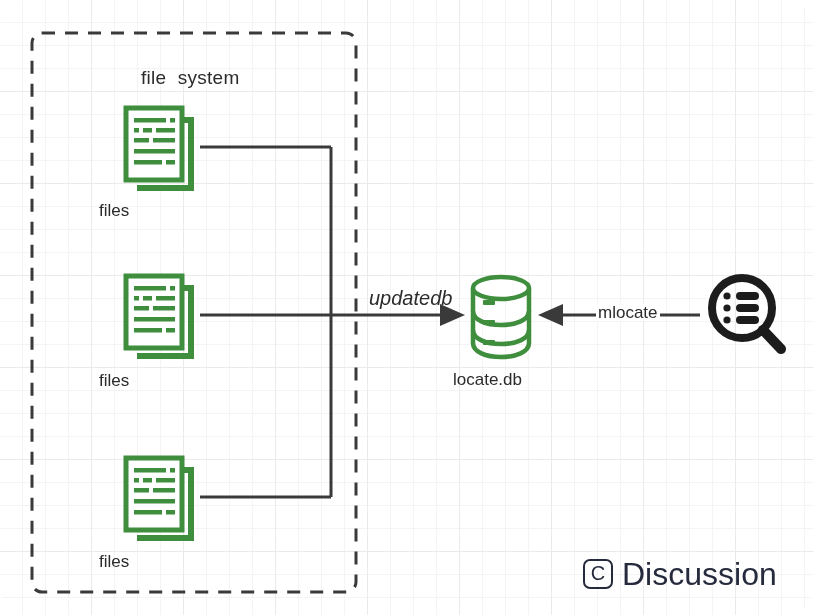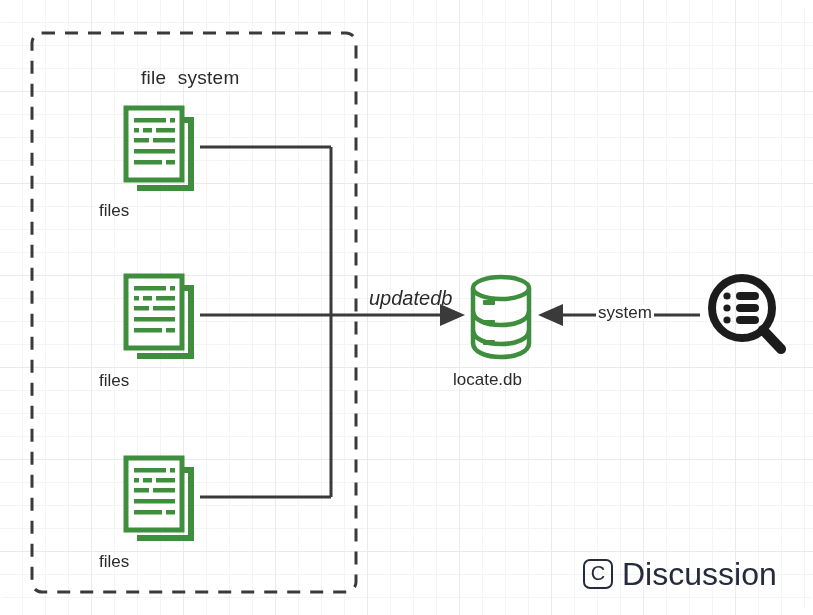--- a/index.html
+++ b/index.html
@@ -207,21 +207,21 @@
 
   <div class="lbl lbl-fs">file  system</div>
 
   <div class="lbl lbl-files lbl-files-1">files</div>
   <div class="lbl lbl-files lbl-files-2">files</div>
   <div class="lbl lbl-files lbl-files-3">files</div>
 
   <div class="lbl lbl-db">locate.db</div>
 
   <div class="lbl lbl-updatedb">updatedb</div>
-  <div class="lbl lbl-locate">system</div>
+  <div class="lbl lbl-locate">mlocate</div>
 
   <div class="brand">
     <div class="brand-mark">
       <span>C</span>
     </div>
     <div class="brand-text">Discussion</div>
   </div>
 
 </div>
 

